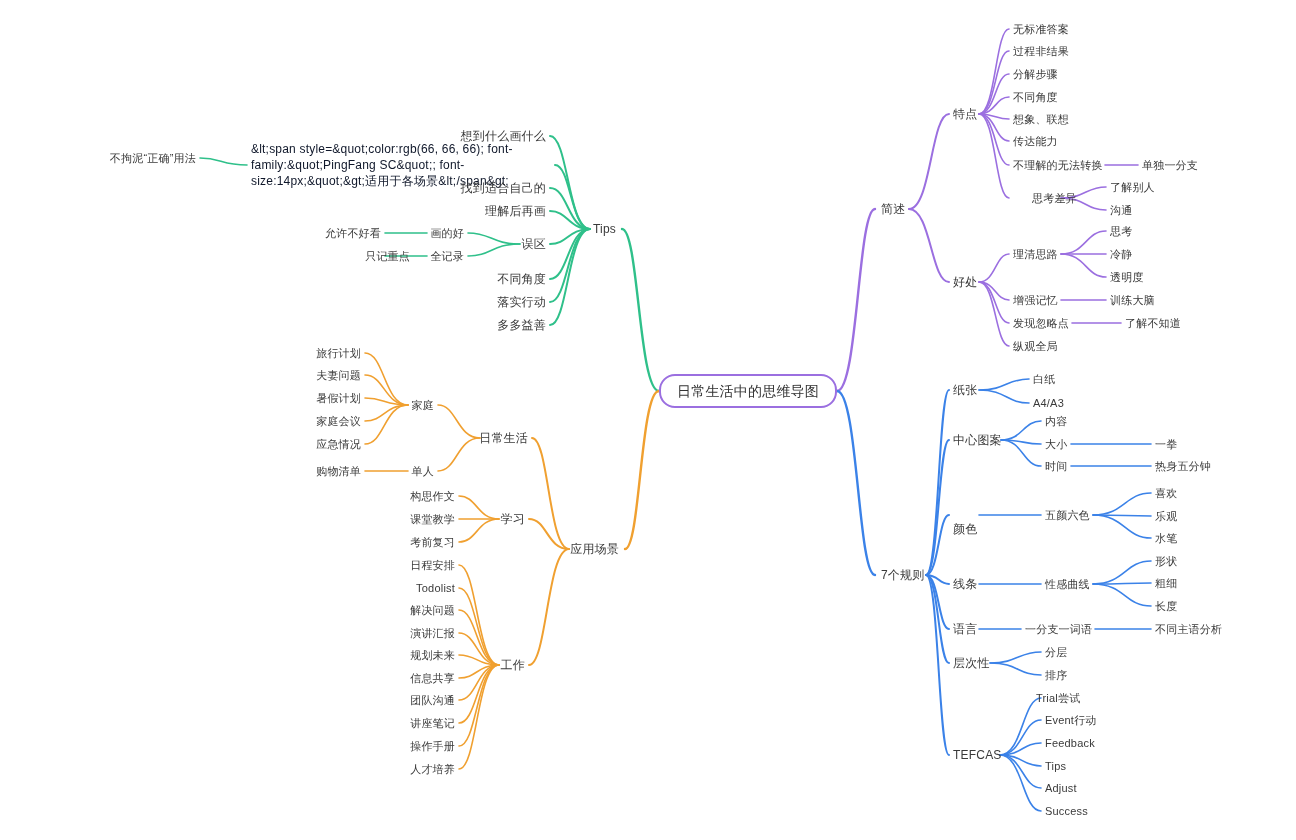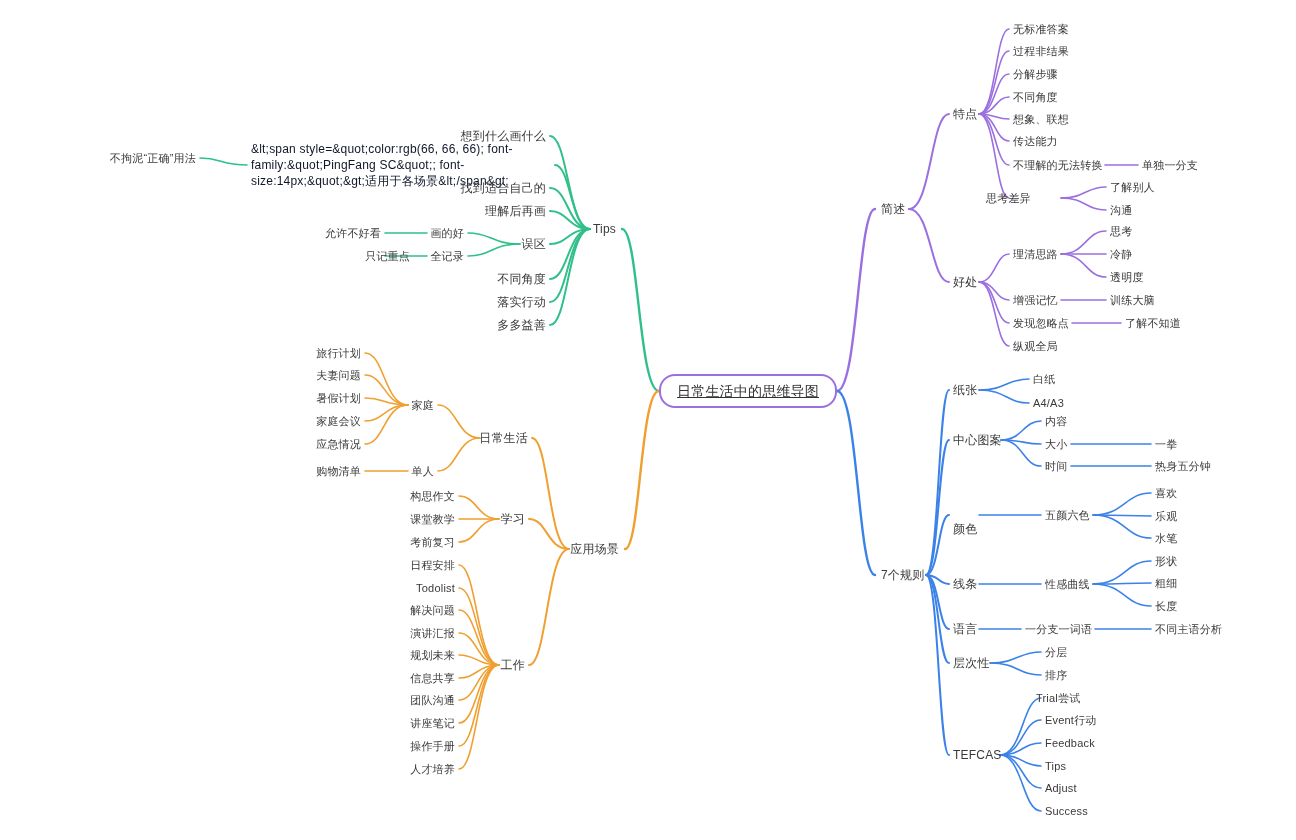--- a/index.html
+++ b/index.html
@@ -110,32 +110,32 @@
       <path d="M 499 665 C 477 665, 477 588, 459 588" fill="none" stroke="#f0a030" stroke-width="1.6" stroke-linecap="round"></path>
       <path d="M 499 665 C 477 665, 477 610, 459 610" fill="none" stroke="#f0a030" stroke-width="1.6" stroke-linecap="round"></path>
       <path d="M 499 665 C 477 665, 477 633, 459 633" fill="none" stroke="#f0a030" stroke-width="1.6" stroke-linecap="round"></path>
       <path d="M 499 665 C 477 665, 477 655, 459 655" fill="none" stroke="#f0a030" stroke-width="1.6" stroke-linecap="round"></path>
       <path d="M 499 665 C 477 665, 477 678, 459 678" fill="none" stroke="#f0a030" stroke-width="1.6" stroke-linecap="round"></path>
       <path d="M 499 665 C 477 665, 477 700, 459 700" fill="none" stroke="#f0a030" stroke-width="1.6" stroke-linecap="round"></path>
       <path d="M 499 665 C 477 665, 477 723, 459 723" fill="none" stroke="#f0a030" stroke-width="1.6" stroke-linecap="round"></path>
       <path d="M 499 665 C 477 665, 477 746, 459 746" fill="none" stroke="#f0a030" stroke-width="1.6" stroke-linecap="round"></path>
       <path d="M 499 665 C 477 665, 477 769, 459 769" fill="none" stroke="#f0a030" stroke-width="1.6" stroke-linecap="round"></path>
     </svg>
-<div class="node root anchor-center " style="left: 748px; top: 391px; text-decoration: underline;">日常生活中的思维导图</div>
+<div class="node root anchor-center " style="left: 748px; top: 391px;">日常生活中的思维导图</div>
     <div class="node big " style="left: 881px; top: 209px;">简述</div>
     <div class="node big " style="left: 953px; top: 114px;">特点</div>
     <div class="node  " style="left: 1013px; top: 29px;">无标准答案</div>
     <div class="node  " style="left: 1013px; top: 51px;">过程非结果</div>
     <div class="node  " style="left: 1013px; top: 74px;">分解步骤</div>
     <div class="node  " style="left: 1013px; top: 97px;">不同角度</div>
     <div class="node  " style="left: 1013px; top: 119px;">想象、联想</div>
     <div class="node  " style="left: 1013px; top: 141px;">传达能力</div>
     <div class="node  " style="left: 1013px; top: 165px;">不理解的无法转换</div>
     <div class="node  " style="left: 1142px; top: 165px;">单独一分支</div>
-    <div class="node  " style="left: 986px; top: 198px;">思考差异</div>
+    <div class="node  " style="left: 1032px; top: 198px;">思考差异</div>
     <div class="node  " style="left: 1110px; top: 187px;">了解别人</div>
     <div class="node  " style="left: 1110px; top: 210px;">沟通</div>
     <div class="node big " style="left: 953px; top: 282px;">好处</div>
     <div class="node  " style="left: 1013px; top: 254px;">理清思路</div>
     <div class="node  " style="left: 1110px; top: 231px;">思考</div>
     <div class="node  " style="left: 1110px; top: 254px;">冷静</div>
     <div class="node  " style="left: 1110px; top: 277px;">透明度</div>
     <div class="node  " style="left: 1013px; top: 300px;">增强记忆</div>
     <div class="node  " style="left: 1110px; top: 300px;">训练大脑</div>
     <div class="node  " style="left: 1013px; top: 323px;">发现忽略点</div>

